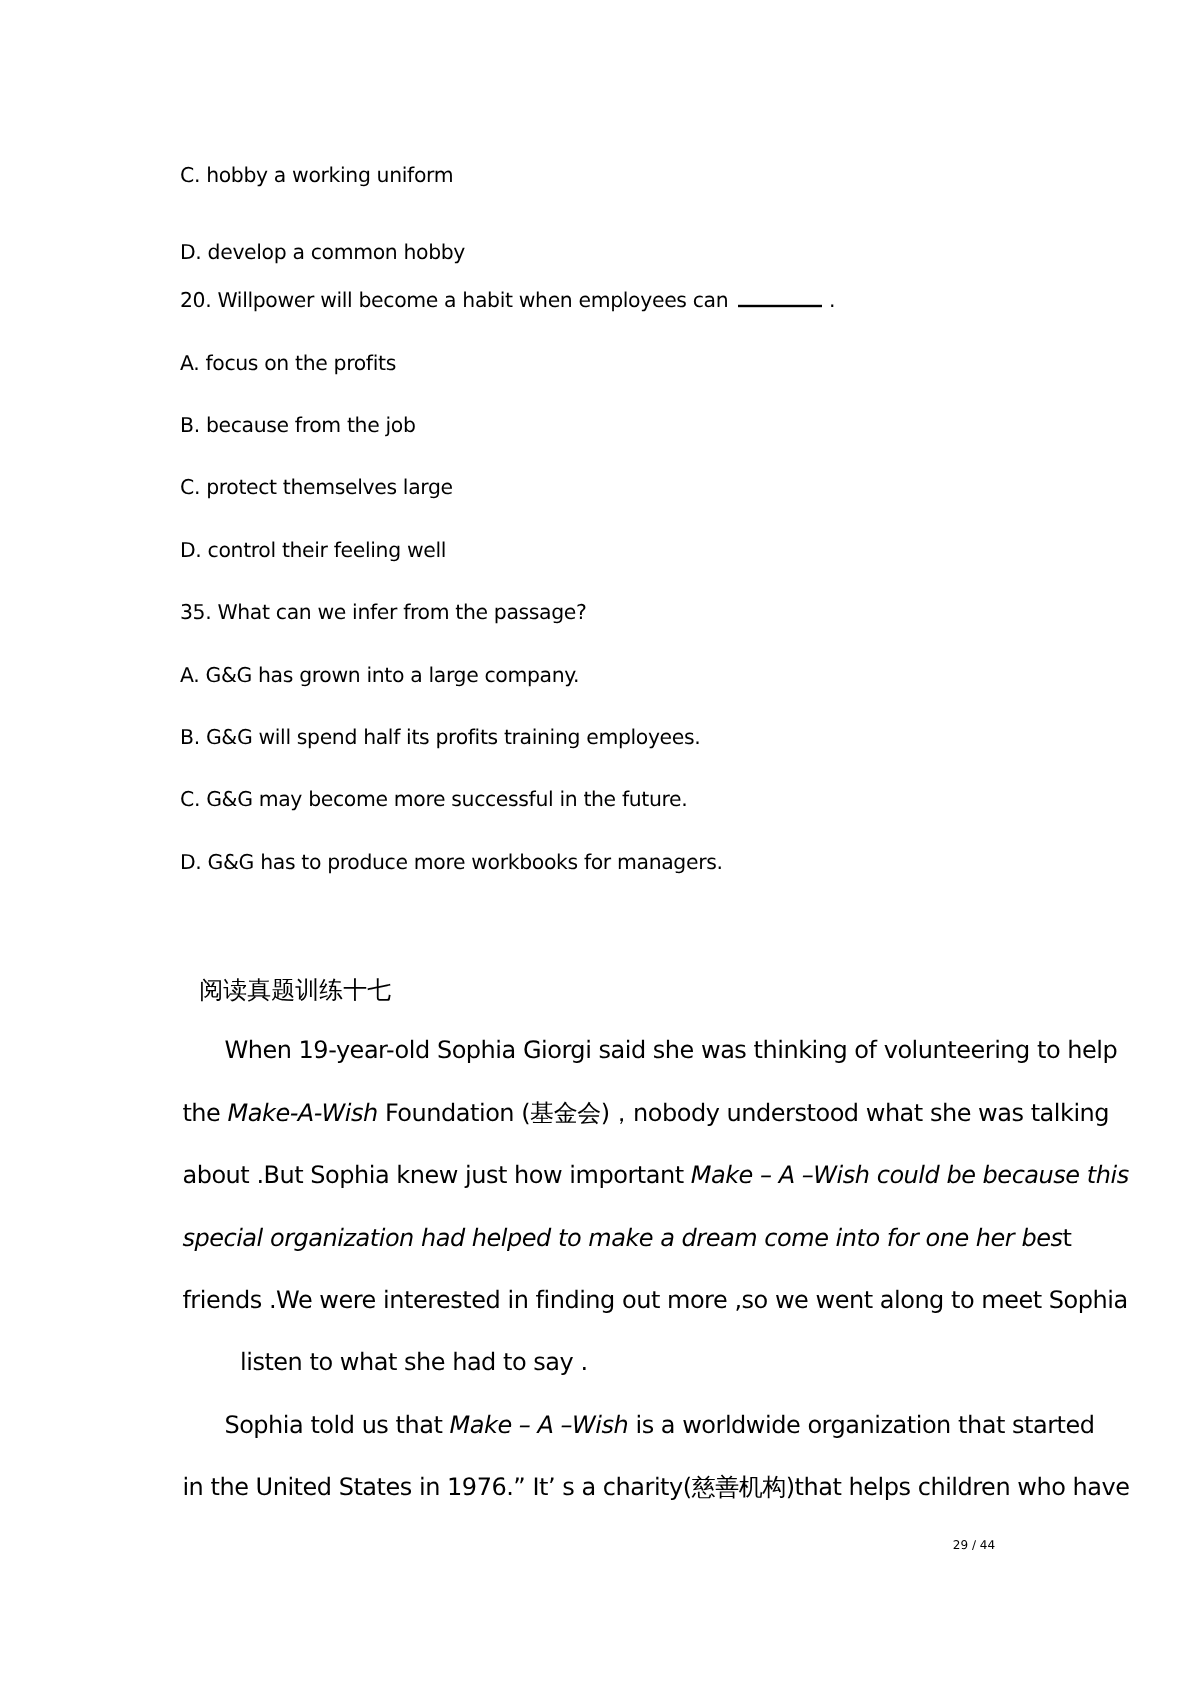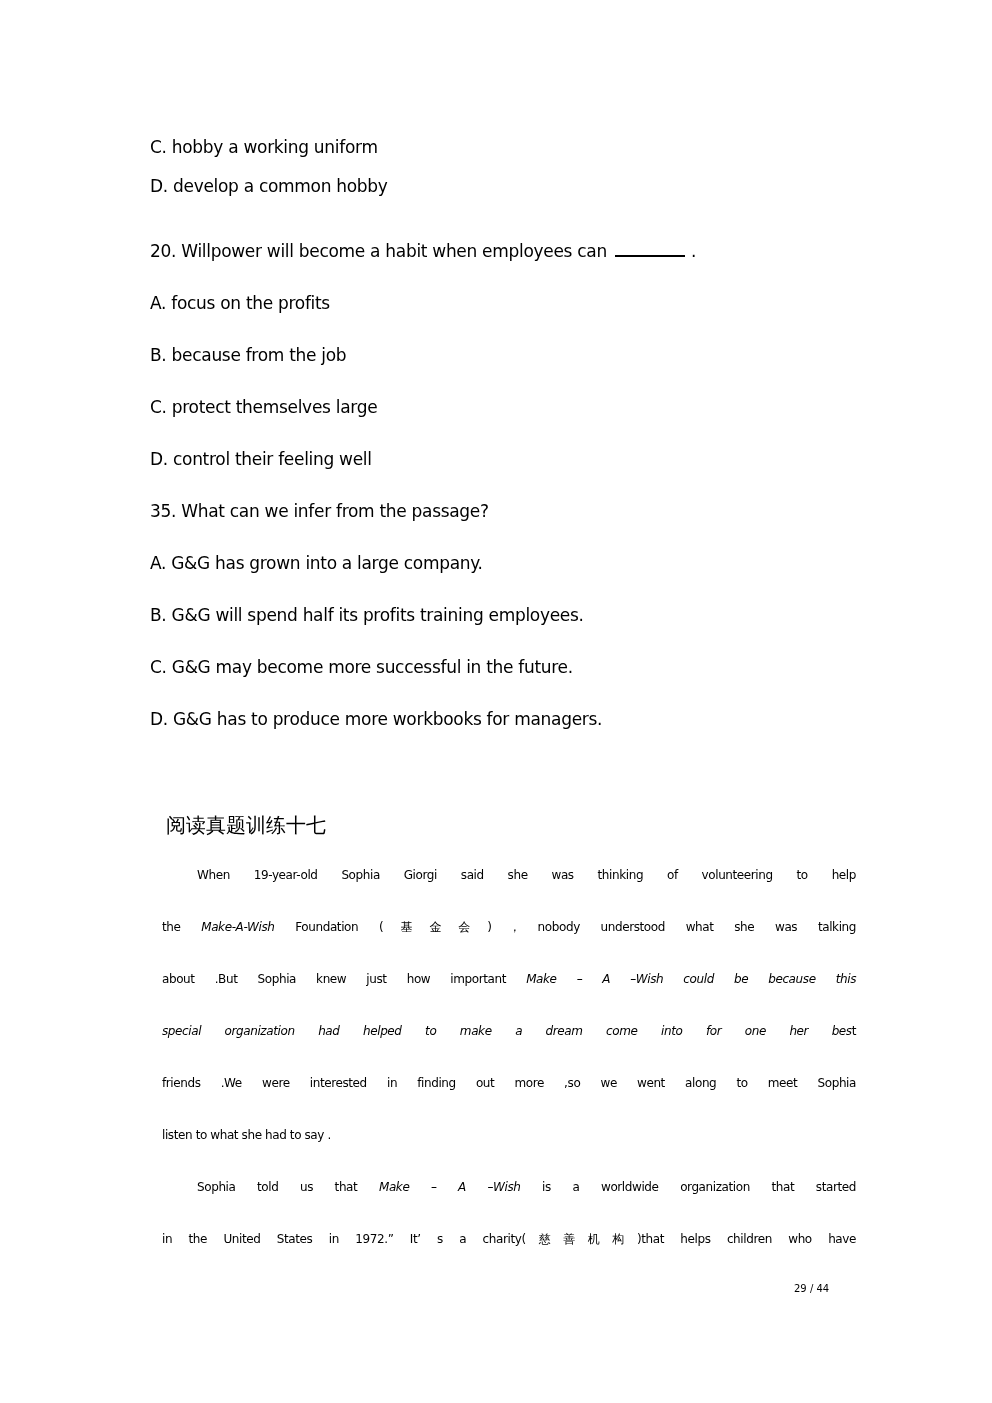--- a/index.html
+++ b/index.html
@@ -1,34 +1,34 @@
 <!DOCTYPE html>
 <html><head>
 <meta charset="utf-8">
 <style>
   html, body { margin: 0; padding: 0; background: #ffffff; }
   body { width: 992px; height: 1403px; position: relative; overflow: hidden;
          font-family: "DejaVu Sans", "Liberation Sans", sans-serif; color: #000; }
   .line { position: absolute; left: 150px; font-size: 17px; line-height: 22px; white-space: nowrap; letter-spacing: -0.3px; }
-  .para { position: absolute; left: 162px; width: 694px; font-size: 12px; line-height: 22px;
+  .para { position: absolute; left: 152px; width: 694px; font-size: 20px; line-height: 22px;
           white-space: nowrap; text-align: justify; text-align-last: justify; letter-spacing: -0.4px; }
-  .para.last { text-align-last: left; }
+  .para.last { text-align-last: left; margin-left: 48px; }
   .para.indent { padding-left: 35px; width: 659px; }
   .heading { position: absolute; left: 166px; font-size: 20px; line-height: 22px; }
   .blank { display: inline-block; width: 70px; border-bottom: 2px solid #000; height: 14px; margin: 0 6px 0 8px; vertical-align: baseline; }
   i { font-style: italic; }
   .footer { position: absolute; left: 794px; top: 1280px; font-size: 10px; line-height: 18px; }
 </style>
 </head>
 <body>
 
 <div>
 
   <div class="line" style="top:136px">C. hobby a working uniform</div>
-  <div class="line" style="top:175px">D. develop a common hobby</div>
+  <div class="line" style="top:200px">D. develop a common hobby</div>
 
   <div class="line" style="top:240px">
     <span>20. Willpower will become a habit when employees can</span><span class="blank"></span><span>.</span>
   </div>
   <div class="line" style="top:292px">A. focus on the profits</div>
   <div class="line" style="top:344px">B. because from the job</div>
   <div class="line" style="top:396px">C. protect themselves large</div>
   <div class="line" style="top:448px">D. control their feeling well</div>
 
   <div class="line" style="top:500px">35. What can we infer from the passage?</div>
@@ -43,17 +43,17 @@
     <div class="para indent" style="top:864px">When 19-year-old Sophia Giorgi said she was thinking of volunteering to help</div>
     <div class="para" style="top:916px"><span>the </span><i>Make-A-Wish</i><span> Foundation (基金会)，nobody understood what she was talking</span></div>
     <div class="para" style="top:968px"><span>about .But Sophia knew just how important </span><i>Make  –  A  –Wish could be because this</i></div>
     <div class="para" style="top:1020px"><i>special organization had helped to make a dream come into for one her bes</i><span>t</span></div>
     <div class="para" style="top:1072px">friends .We were interested in finding out more ,so we went along to meet Sophia</div>
     <div class="para last" style="top:1124px">listen to what she had to say .</div>
   </div>
 
   <div>
     <div class="para indent" style="top:1176px"><span>Sophia told us that </span><i>Make  –  A  –Wish</i><span> is a worldwide organization that started</span></div>
-    <div class="para" style="top:1228px">in the United States in 1972.”  It’  s a charity(慈善机构)that helps children who have</div>
+    <div class="para" style="top:1228px">in the United States in 1976.”  It’  s a charity(慈善机构)that helps children who have</div>
   </div>
 
   <div class="footer">29 / 44</div>
 </div>
 
 </body></html>

